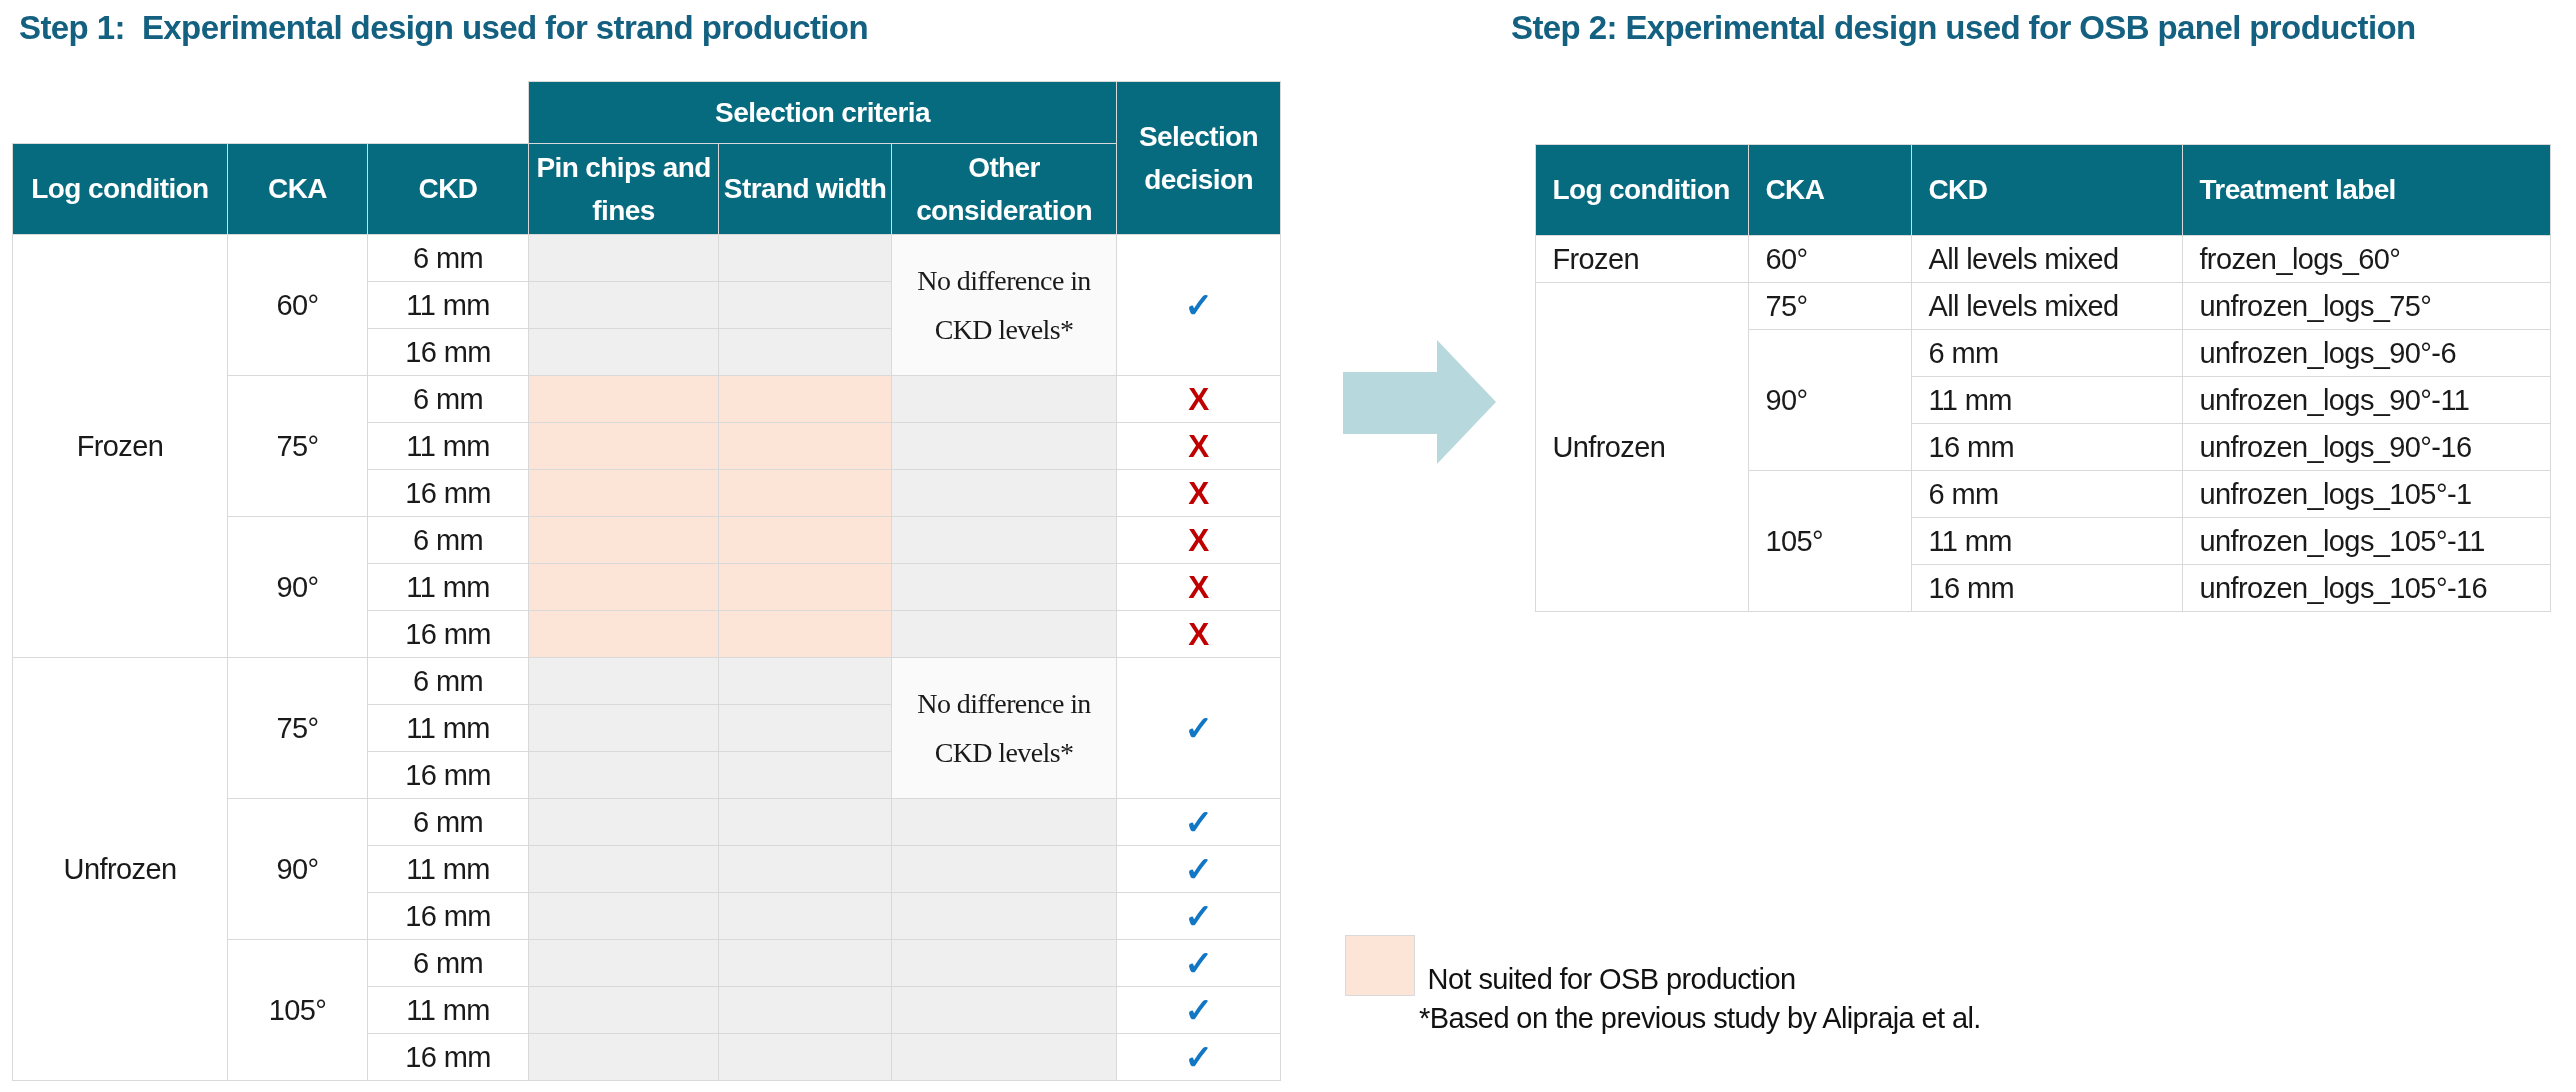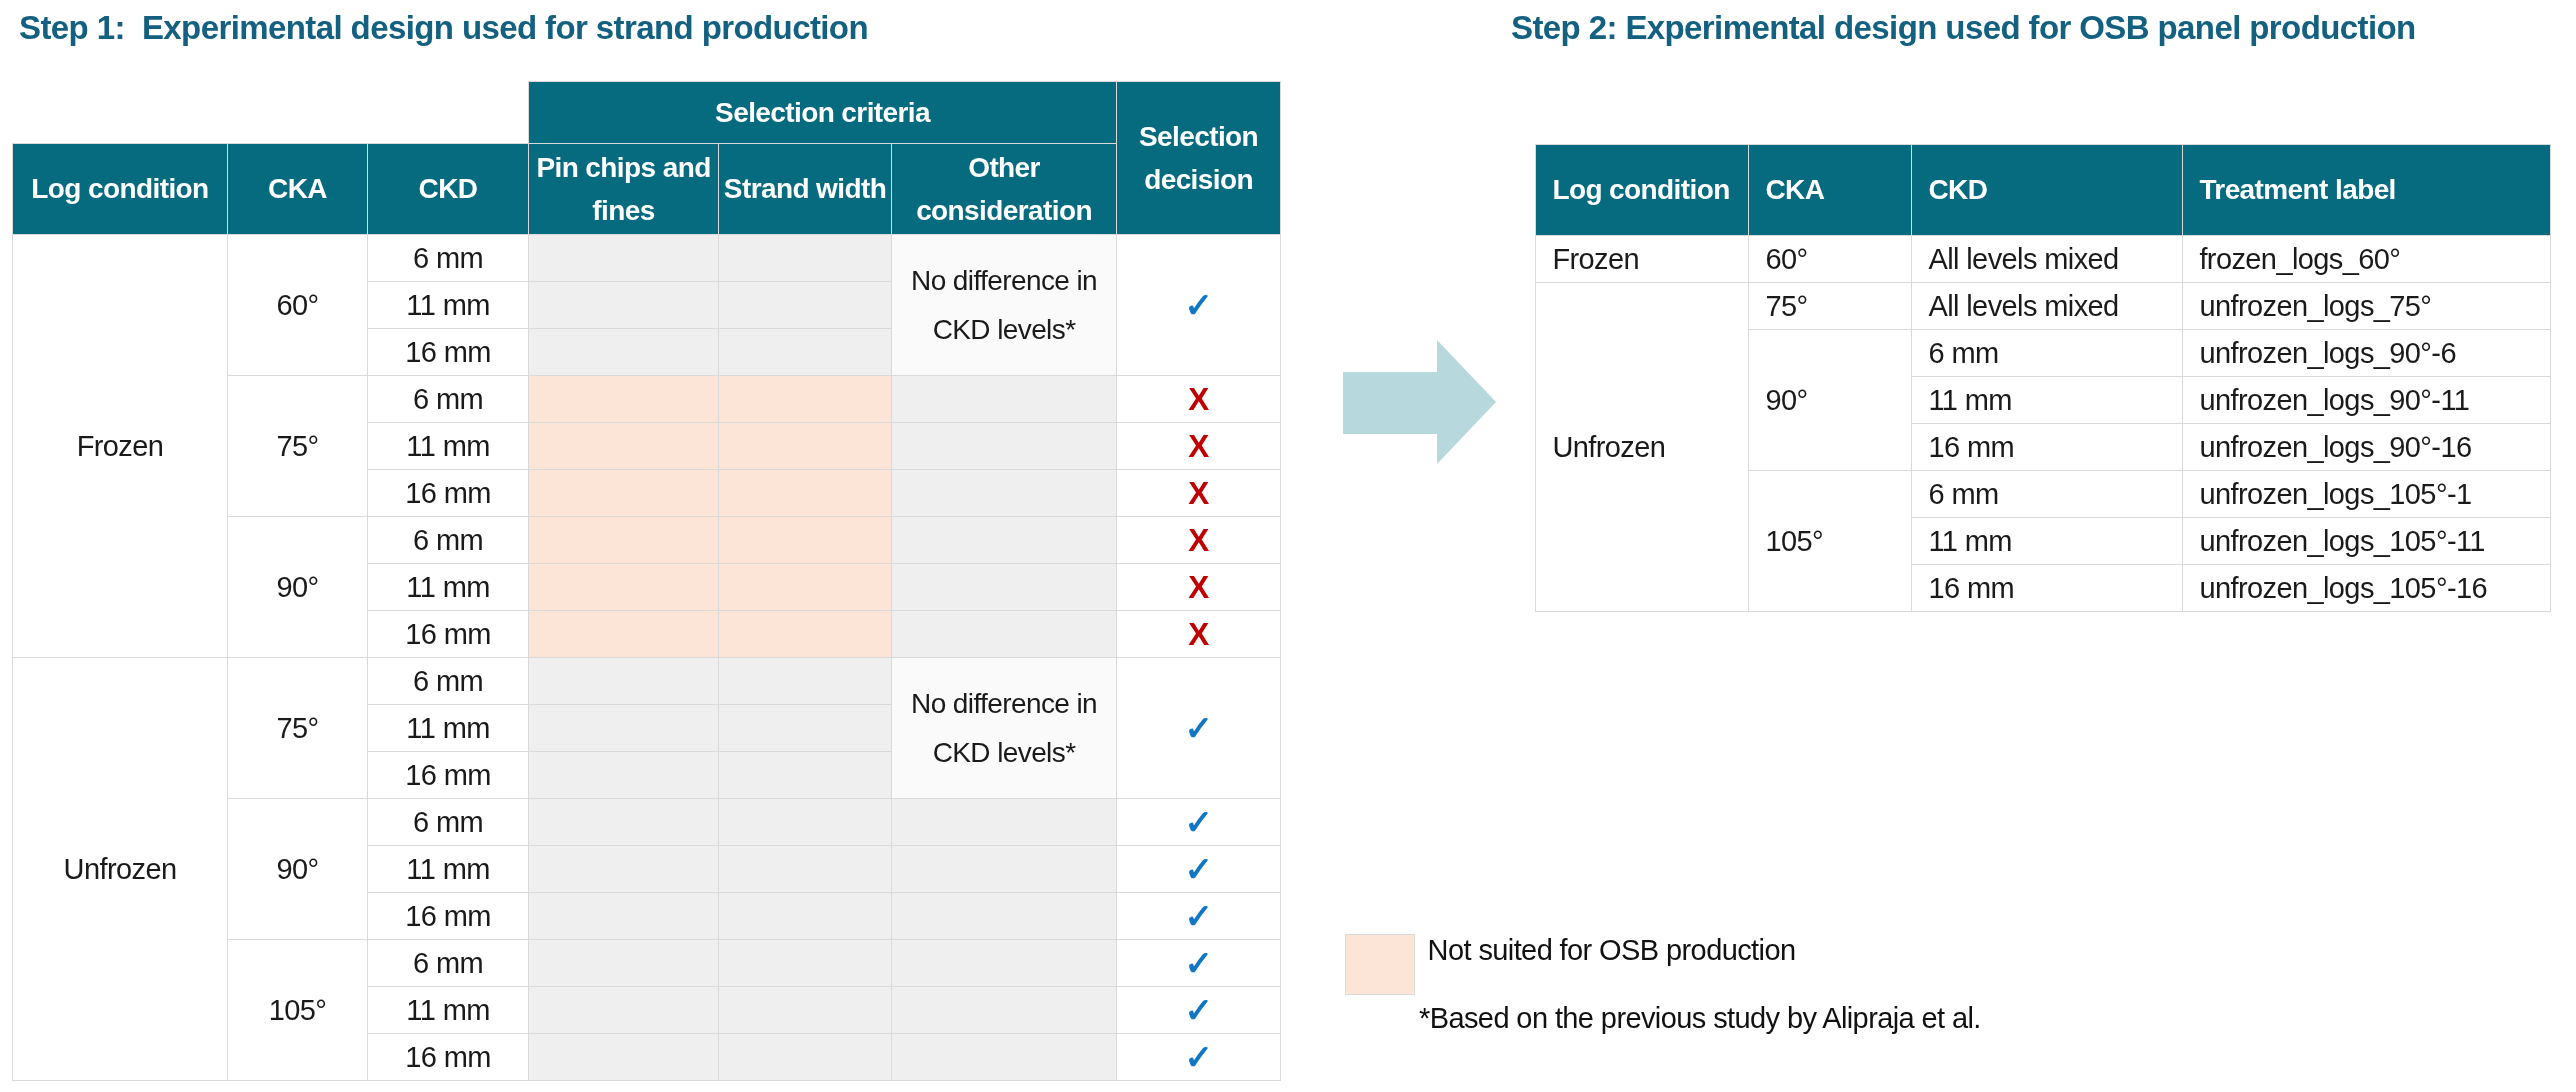--- a/index.html
+++ b/index.html
@@ -37,21 +37,21 @@
   #step1-table tr.hA{height:62px;}
   #step1-table tr.hB{height:91px;}
   #step1-table tr.r{height:47px;}
   #step1-table td.th{
     background:var(--header-teal,#076b7f);color:#ffffff;font-weight:bold;
     font-size:28px;line-height:1.55;text-align:center;padding:0 2.5px;
   }
   td.blank{border:none;background:transparent;}
   td.gray{background:var(--cell-gray,#efefef);}
   td.peach{background:var(--peach,#fce4d6);}
-  td.note{background:var(--note-bg,#fafafa);font-size:28px;line-height:1.75;padding:0 19px;}
+  td.note{background:var(--note-bg,#fafafa);font-size:28px;line-height:1.75;padding:0 19px;font-family:Liberation Serif, serif;}
   td.dec{background:#ffffff;}
   .mark-check{color:var(--check-blue,#1176c4);font-weight:bold;font-size:34px;}
   .mark-x{color:var(--cross-red,#c00000);font-weight:bold;font-size:31.5px;}
 
   
   #step2-table{left:1535px;top:144px;width:1015px;}
   #step2-table tr.h2{height:91px;}
   #step2-table tr.r2{height:47px;}
   #step2-table td{text-align:left;padding:0 6.3px 0 16.4px;}
   #step2-table td.th{
@@ -61,21 +61,21 @@
 
   
   .arrow{position:absolute;left:1343px;top:340px;width:154px;height:125px;}
   .arrow .bar{position:absolute;left:0;top:31.5px;width:94px;height:62px;background:var(--arrow-fill,#b7d8dc);}
   .arrow .head{position:absolute;left:94px;top:0;width:0;height:0;
     border-left:59px solid var(--arrow-fill,#b7d8dc);
     border-top:62px solid transparent;border-bottom:62px solid transparent;}
 
   
   .legend{position:absolute;left:1345px;top:934px;}
-  .lrow{display:flex;align-items:flex-start;height:62px;}
+  .lrow{display:flex;align-items:flex-end;height:62px;}
   .lrow.second{margin-top:-1.9px;}
   .swatch{width:68px;height:59px;border:1.9px solid var(--grid-line,#d9d9d9);flex:0 0 auto;}
   .swatch.peach-bg{background:var(--peach,#fce4d6);}
   .swatch.gray-bg{background:var(--cell-gray,#efefef);}
   .llabel{margin-left:12.6px;font-size:29px;color:#111111;letter-spacing:-0.6px;white-space:nowrap;}
   .footnote{margin-top:6.3px;margin-left:74px;font-size:29px;color:#111111;letter-spacing:-0.6px;white-space:nowrap;}
 </style>
 </head>
 <body>
 

